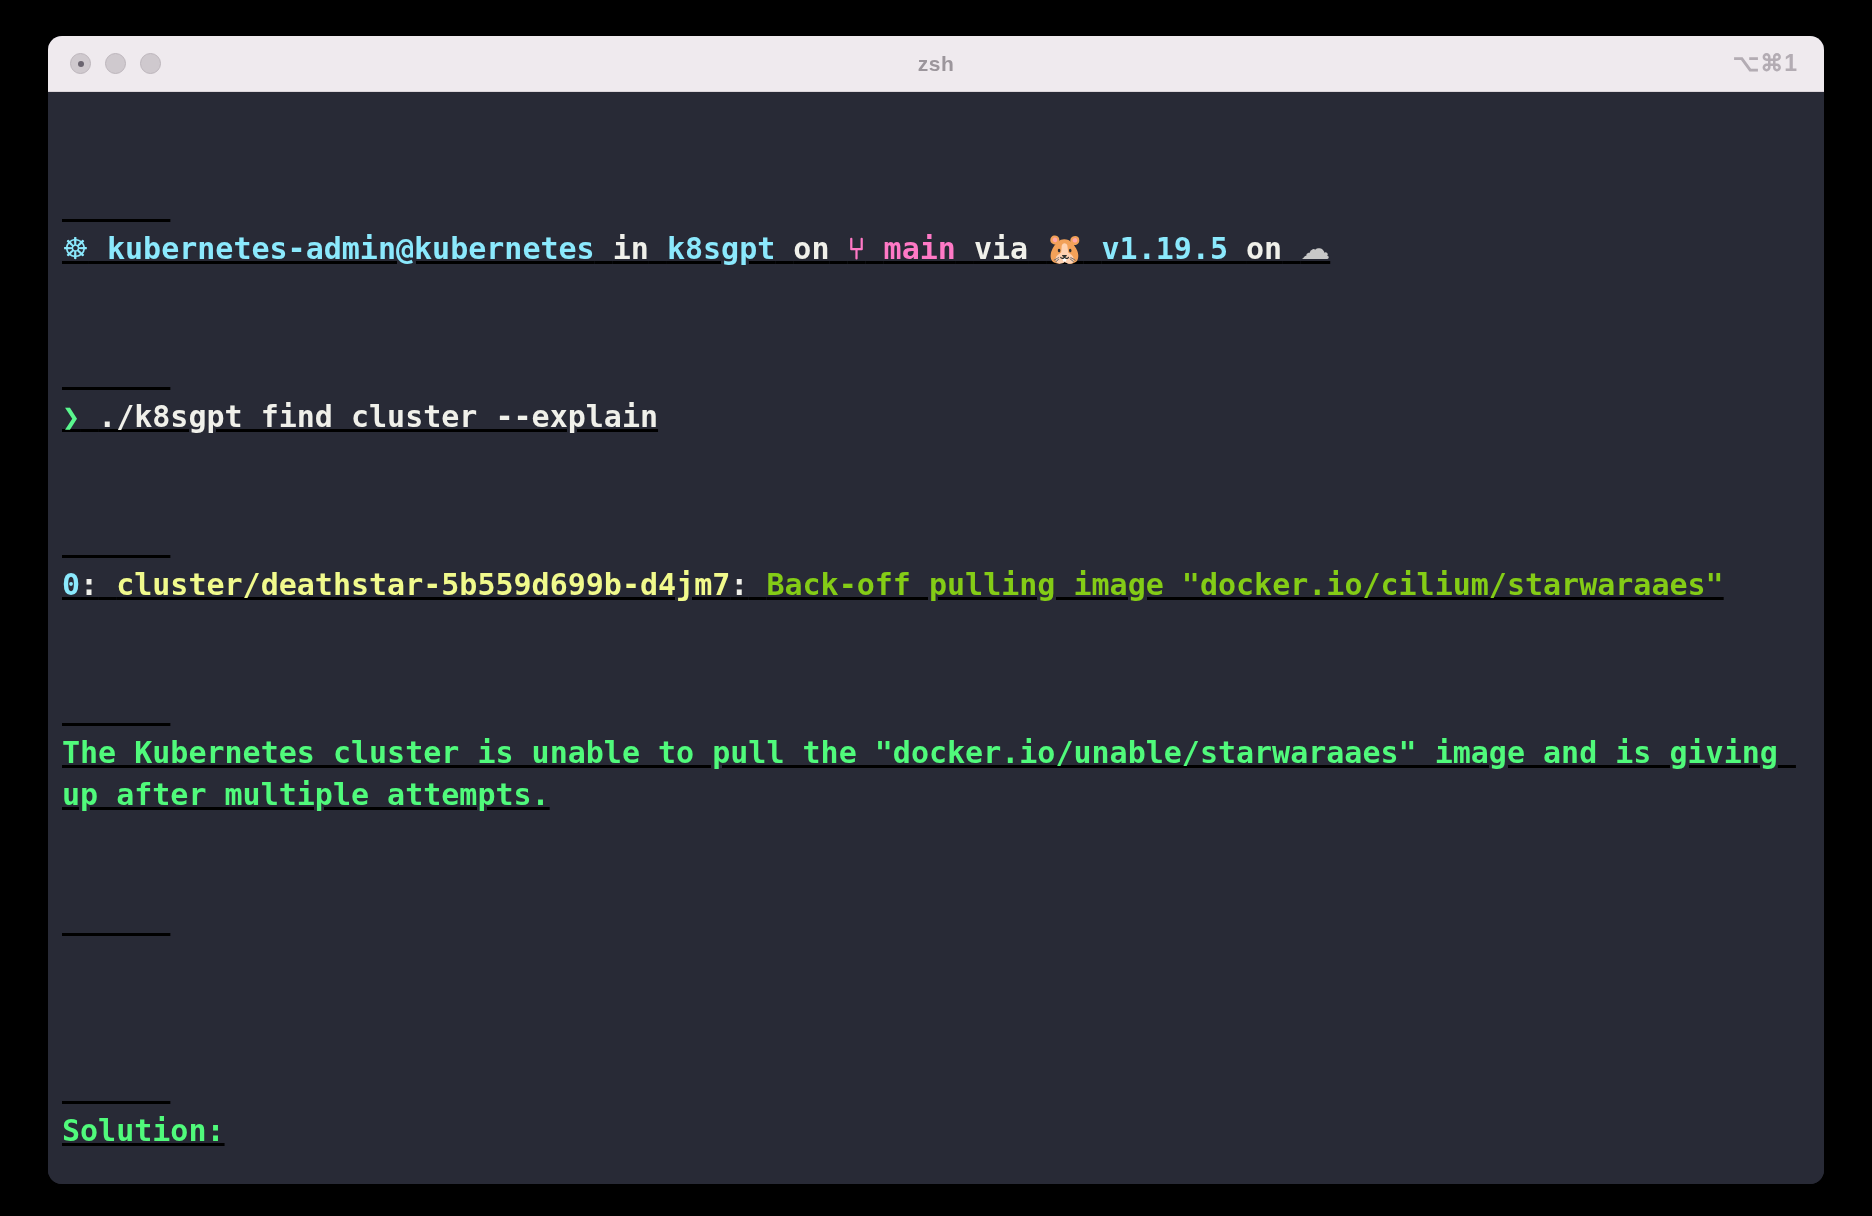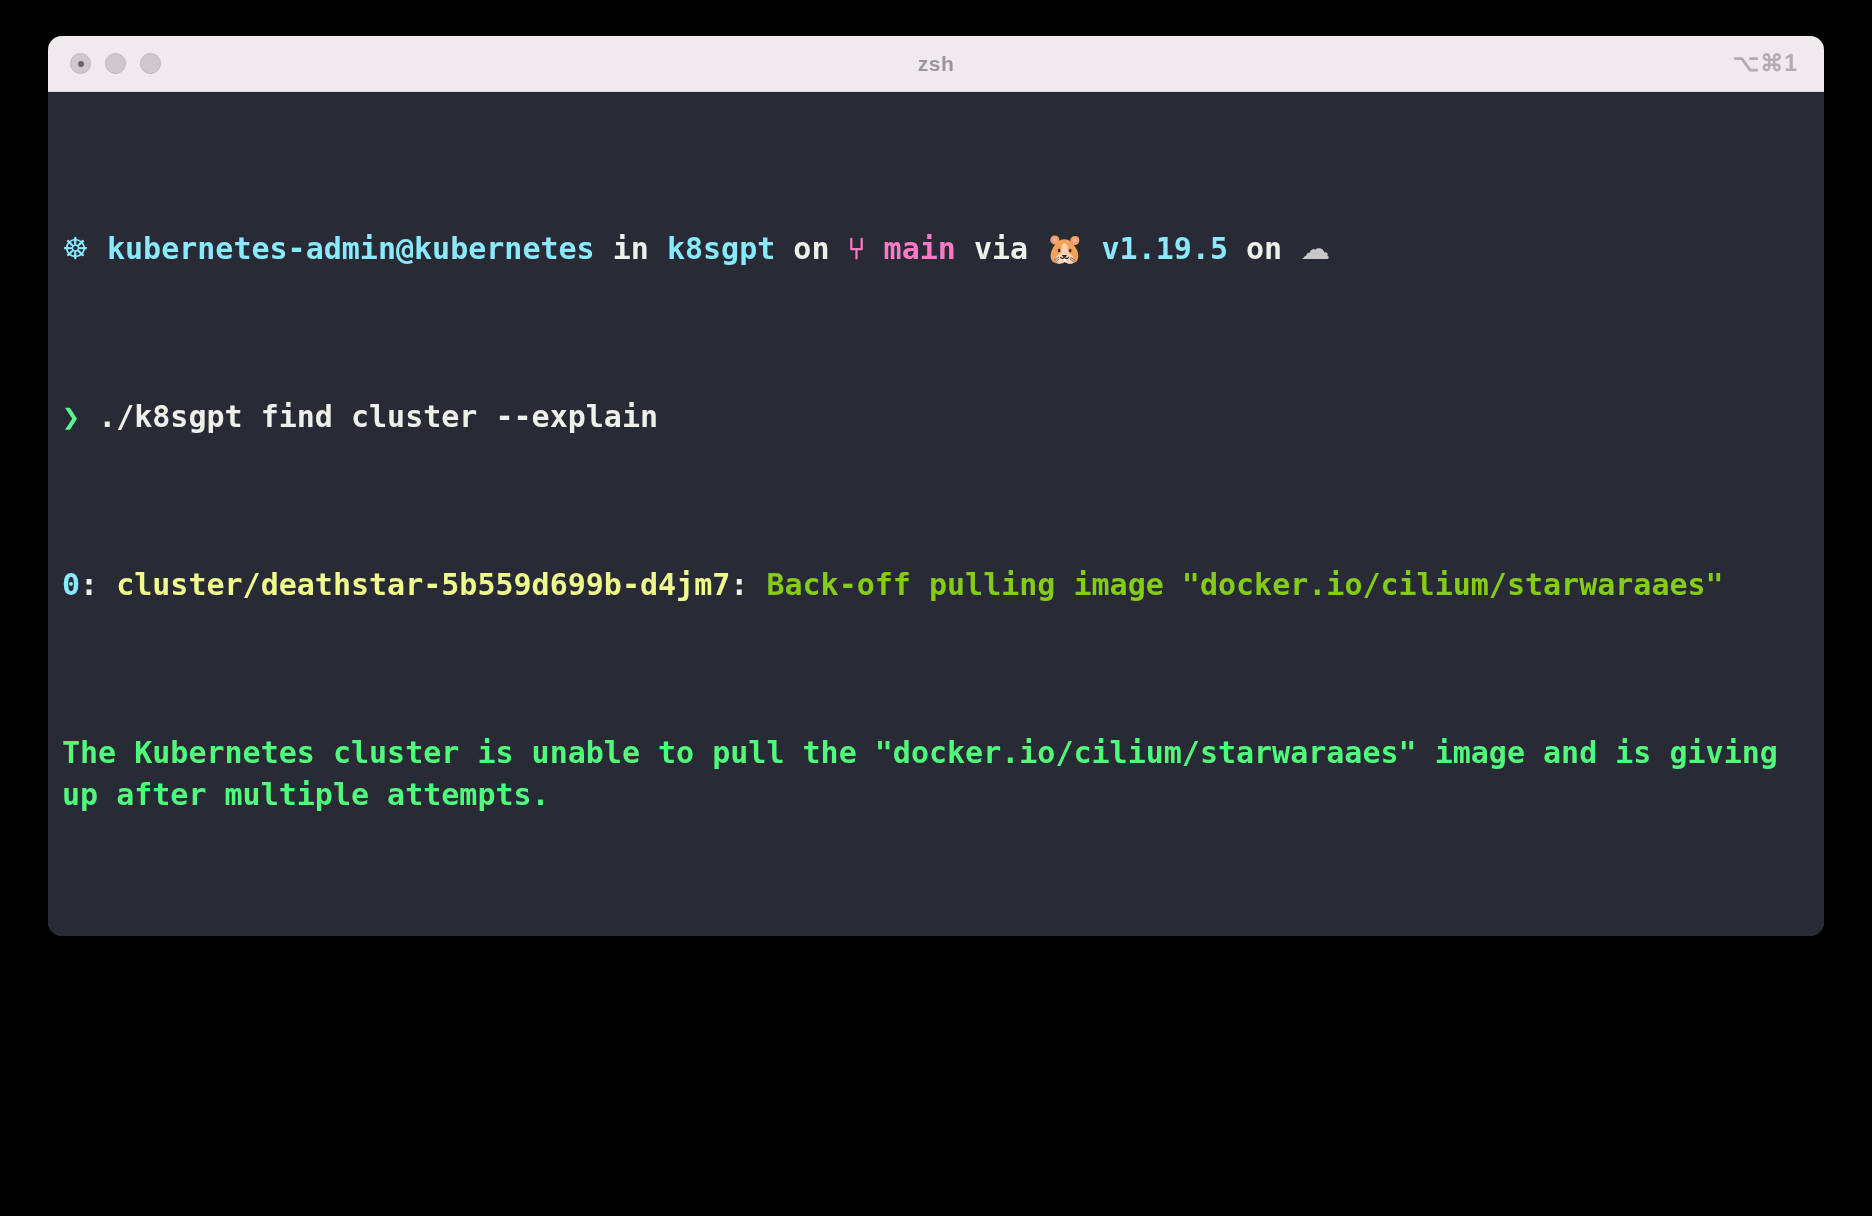--- a/index.html
+++ b/index.html
@@ -11,21 +11,21 @@
     background: #000000;
     font-family: "DejaVu Sans Mono", monospace;
     overflow: hidden;
   }
 
   #window {
     position: absolute;
     left: 48px;
     top: 36px;
     width: 1776px;
-    height: 900px;
+    height: 1148px;
     border-radius: 14px;
     overflow: hidden;
     background: #282a36;
     box-shadow: 0 18px 60px rgba(0,0,0,0.75);
     display: flex;
     flex-direction: column;
   }
 
   #titlebar {
     height: 56px;
@@ -82,20 +82,21 @@
     font-weight: bold;
     color: #b3acb3;
     letter-spacing: 1px;
   }
 
   #terminal {
     flex: 1 1 auto;
     background: #282a36;
     padding: 10px 8px 0 0;
     overflow: hidden;
+    text-decoration: underline;
   }
 
   #term-body {
     font-family: "DejaVu Sans Mono", "Liberation Mono", monospace;
     font-size: 30px;
     font-weight: bold;
     line-height: 42px;
     letter-spacing: 0px;
     white-space: pre-wrap;
     word-break: break-all;
@@ -133,21 +134,21 @@
 
   <div id="terminal">
     <div id="term-body">
 
       <span class="line"><span class="c-cyan emoji">☸</span><span class="c-white"> </span><span class="c-cyan">kubernetes-admin@kubernetes</span><span class="c-white"> </span><span class="c-white">in</span><span class="c-white"> </span><span class="c-cyan">k8sgpt</span><span class="c-white"> </span><span class="c-white">on</span><span class="c-white"> </span><span class="c-pink">⑂</span><span class="c-white"> </span><span class="c-pink">main</span><span class="c-white"> </span><span class="c-white">via</span><span class="c-white"> </span><span class="emoji">🐹</span><span class="c-white"> </span><span class="c-cyan">v1.19.5</span><span class="c-white"> </span><span class="c-white">on</span><span class="c-white"> </span><span class="c-grey emoji">☁</span></span>
 
       <span class="line"><span class="c-prompt">❯</span><span class="c-white"> </span><span class="c-white">./k8sgpt find cluster --explain</span></span>
 
       <span class="line"><span class="c-cyan">0</span><span class="c-white">:</span><span class="c-white"> </span><span class="c-yellow">cluster/deathstar-5b559d699b-d4jm7</span><span class="c-white">:</span><span class="c-white"> </span><span class="c-red">Back-off pulling image "docker.io/cilium/starwaraaes"</span></span>
 
-      <span class="line c-green">The Kubernetes cluster is unable to pull the "docker.io/cilium/starwaraaes" image and is giving up after multiple attempts.</span>
+      <span class="line c-green">The Kubernetes cluster is unable to pull the "docker.io/unable/starwaraaes" image and is giving up after multiple attempts.</span>
 
       <span class="blank"></span>
 
       <span class="line c-green">Solution:</span>
       
       
       
       
 
       

